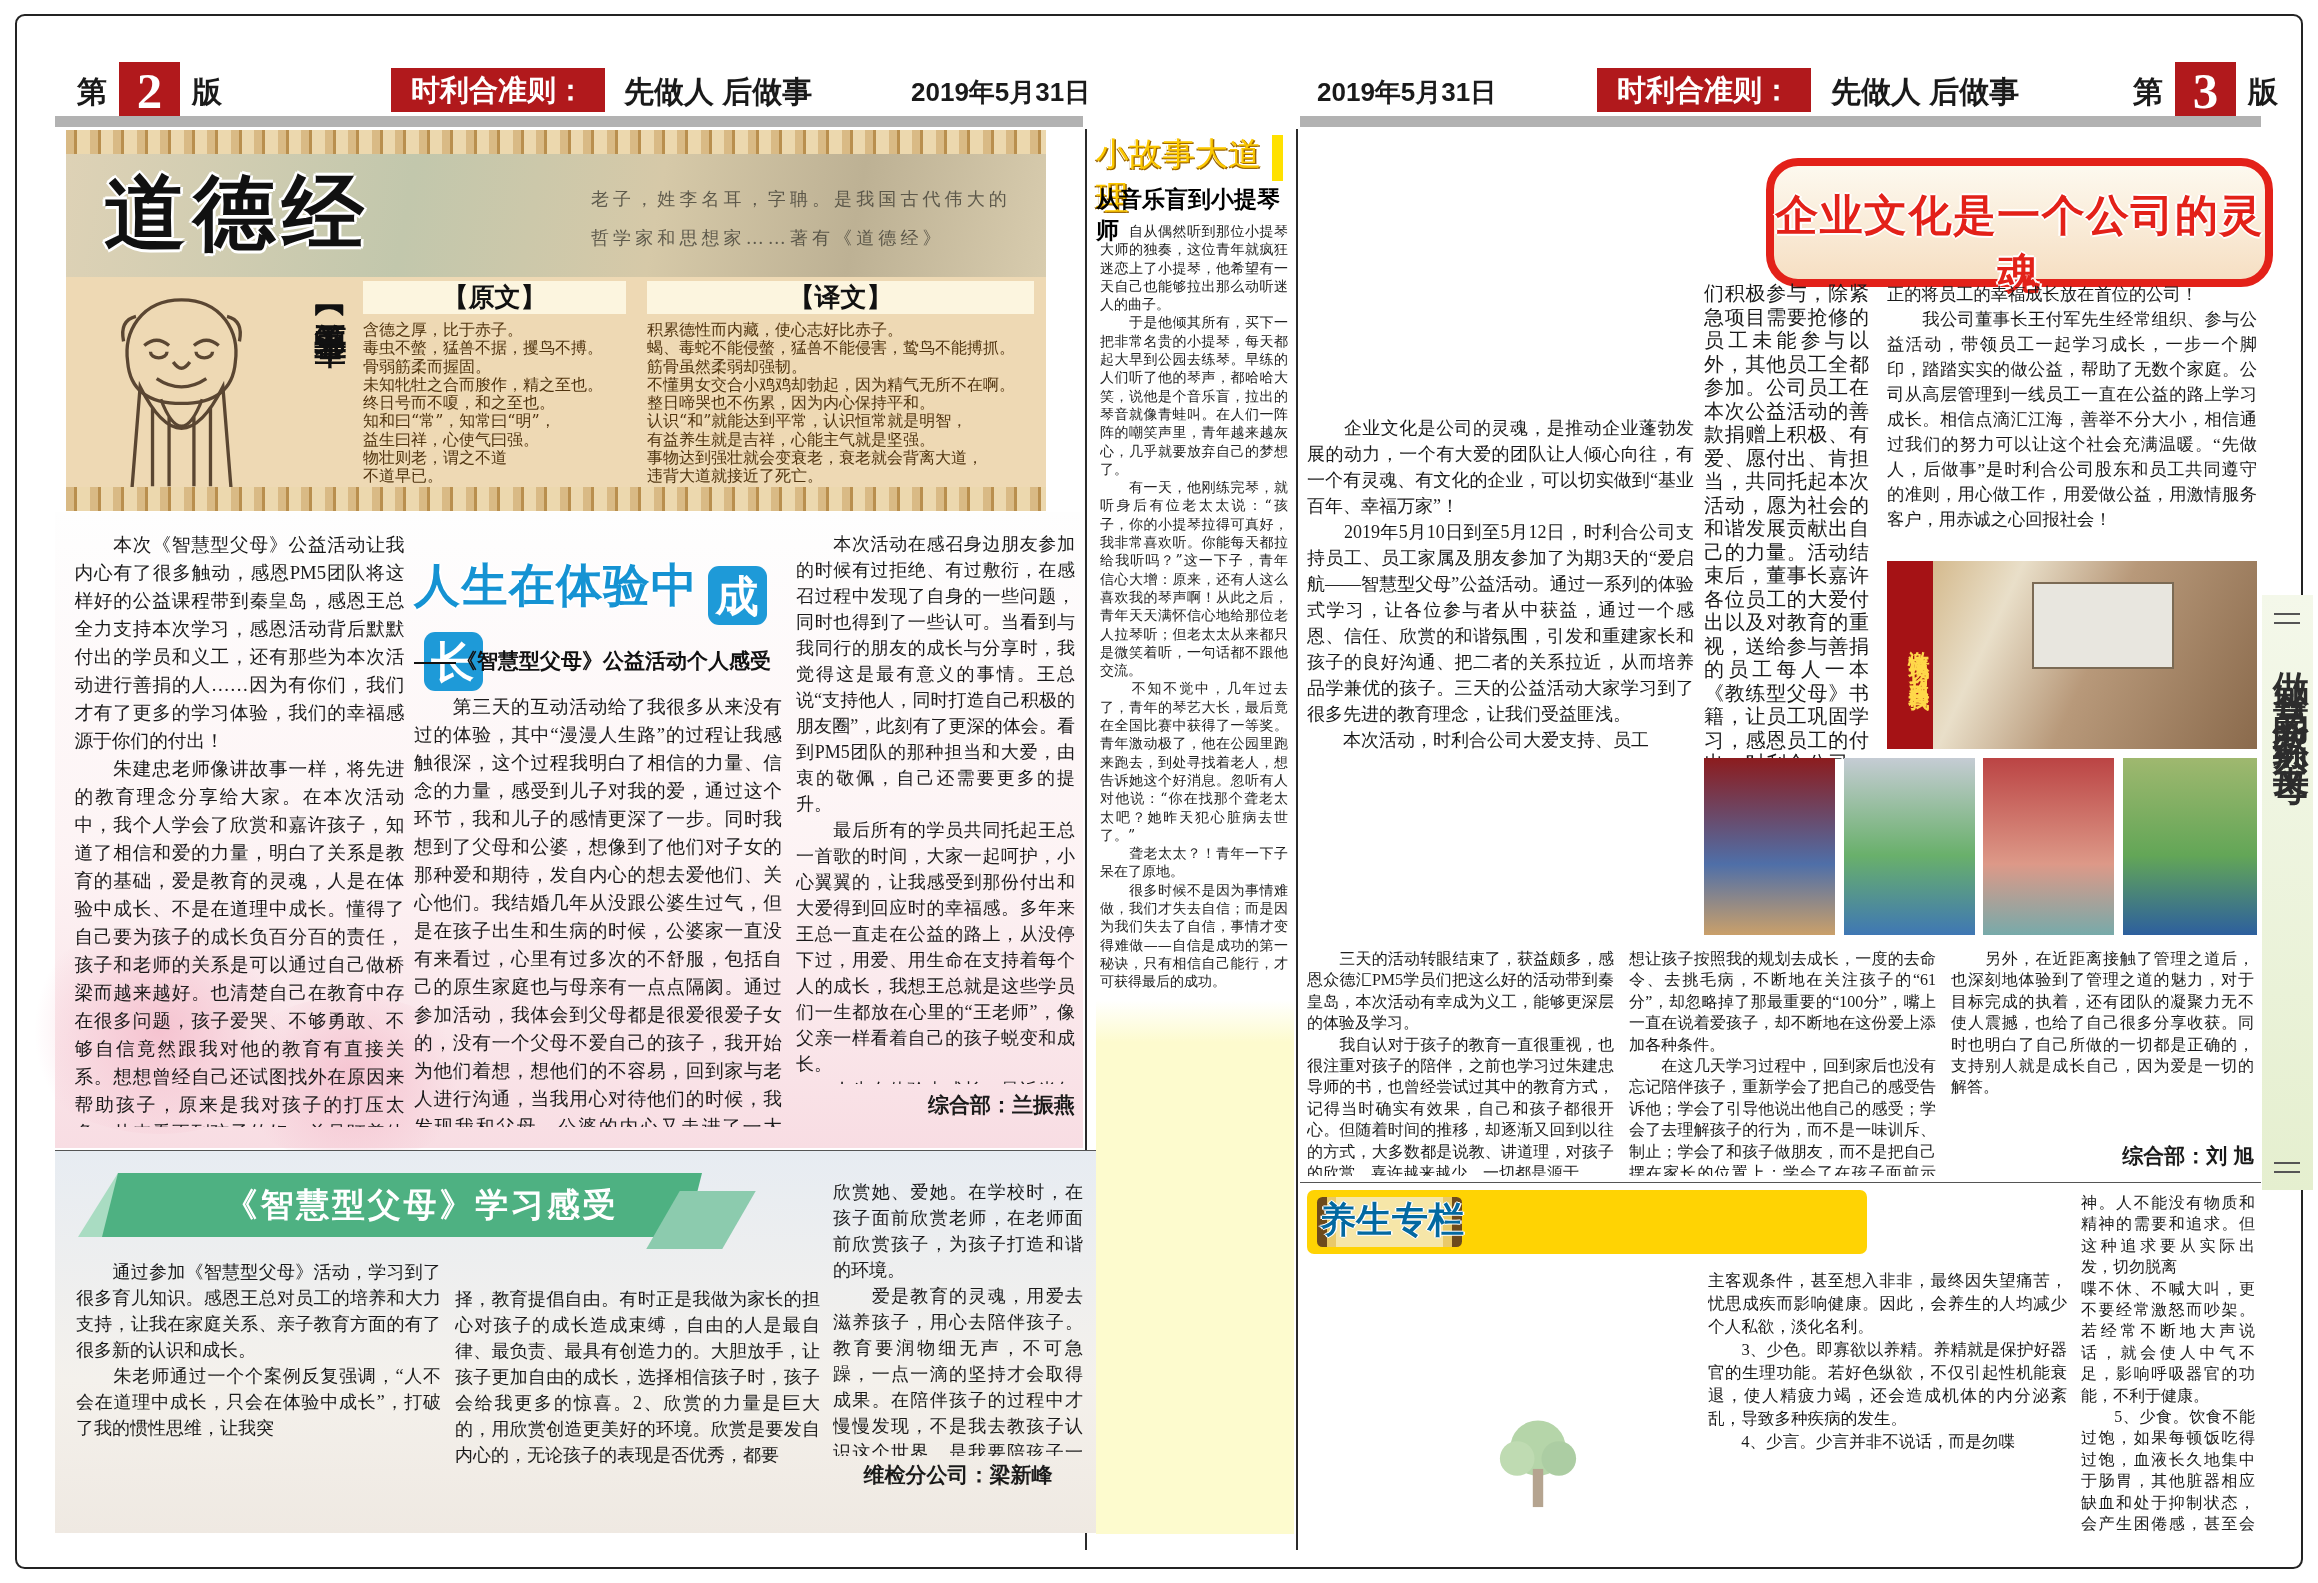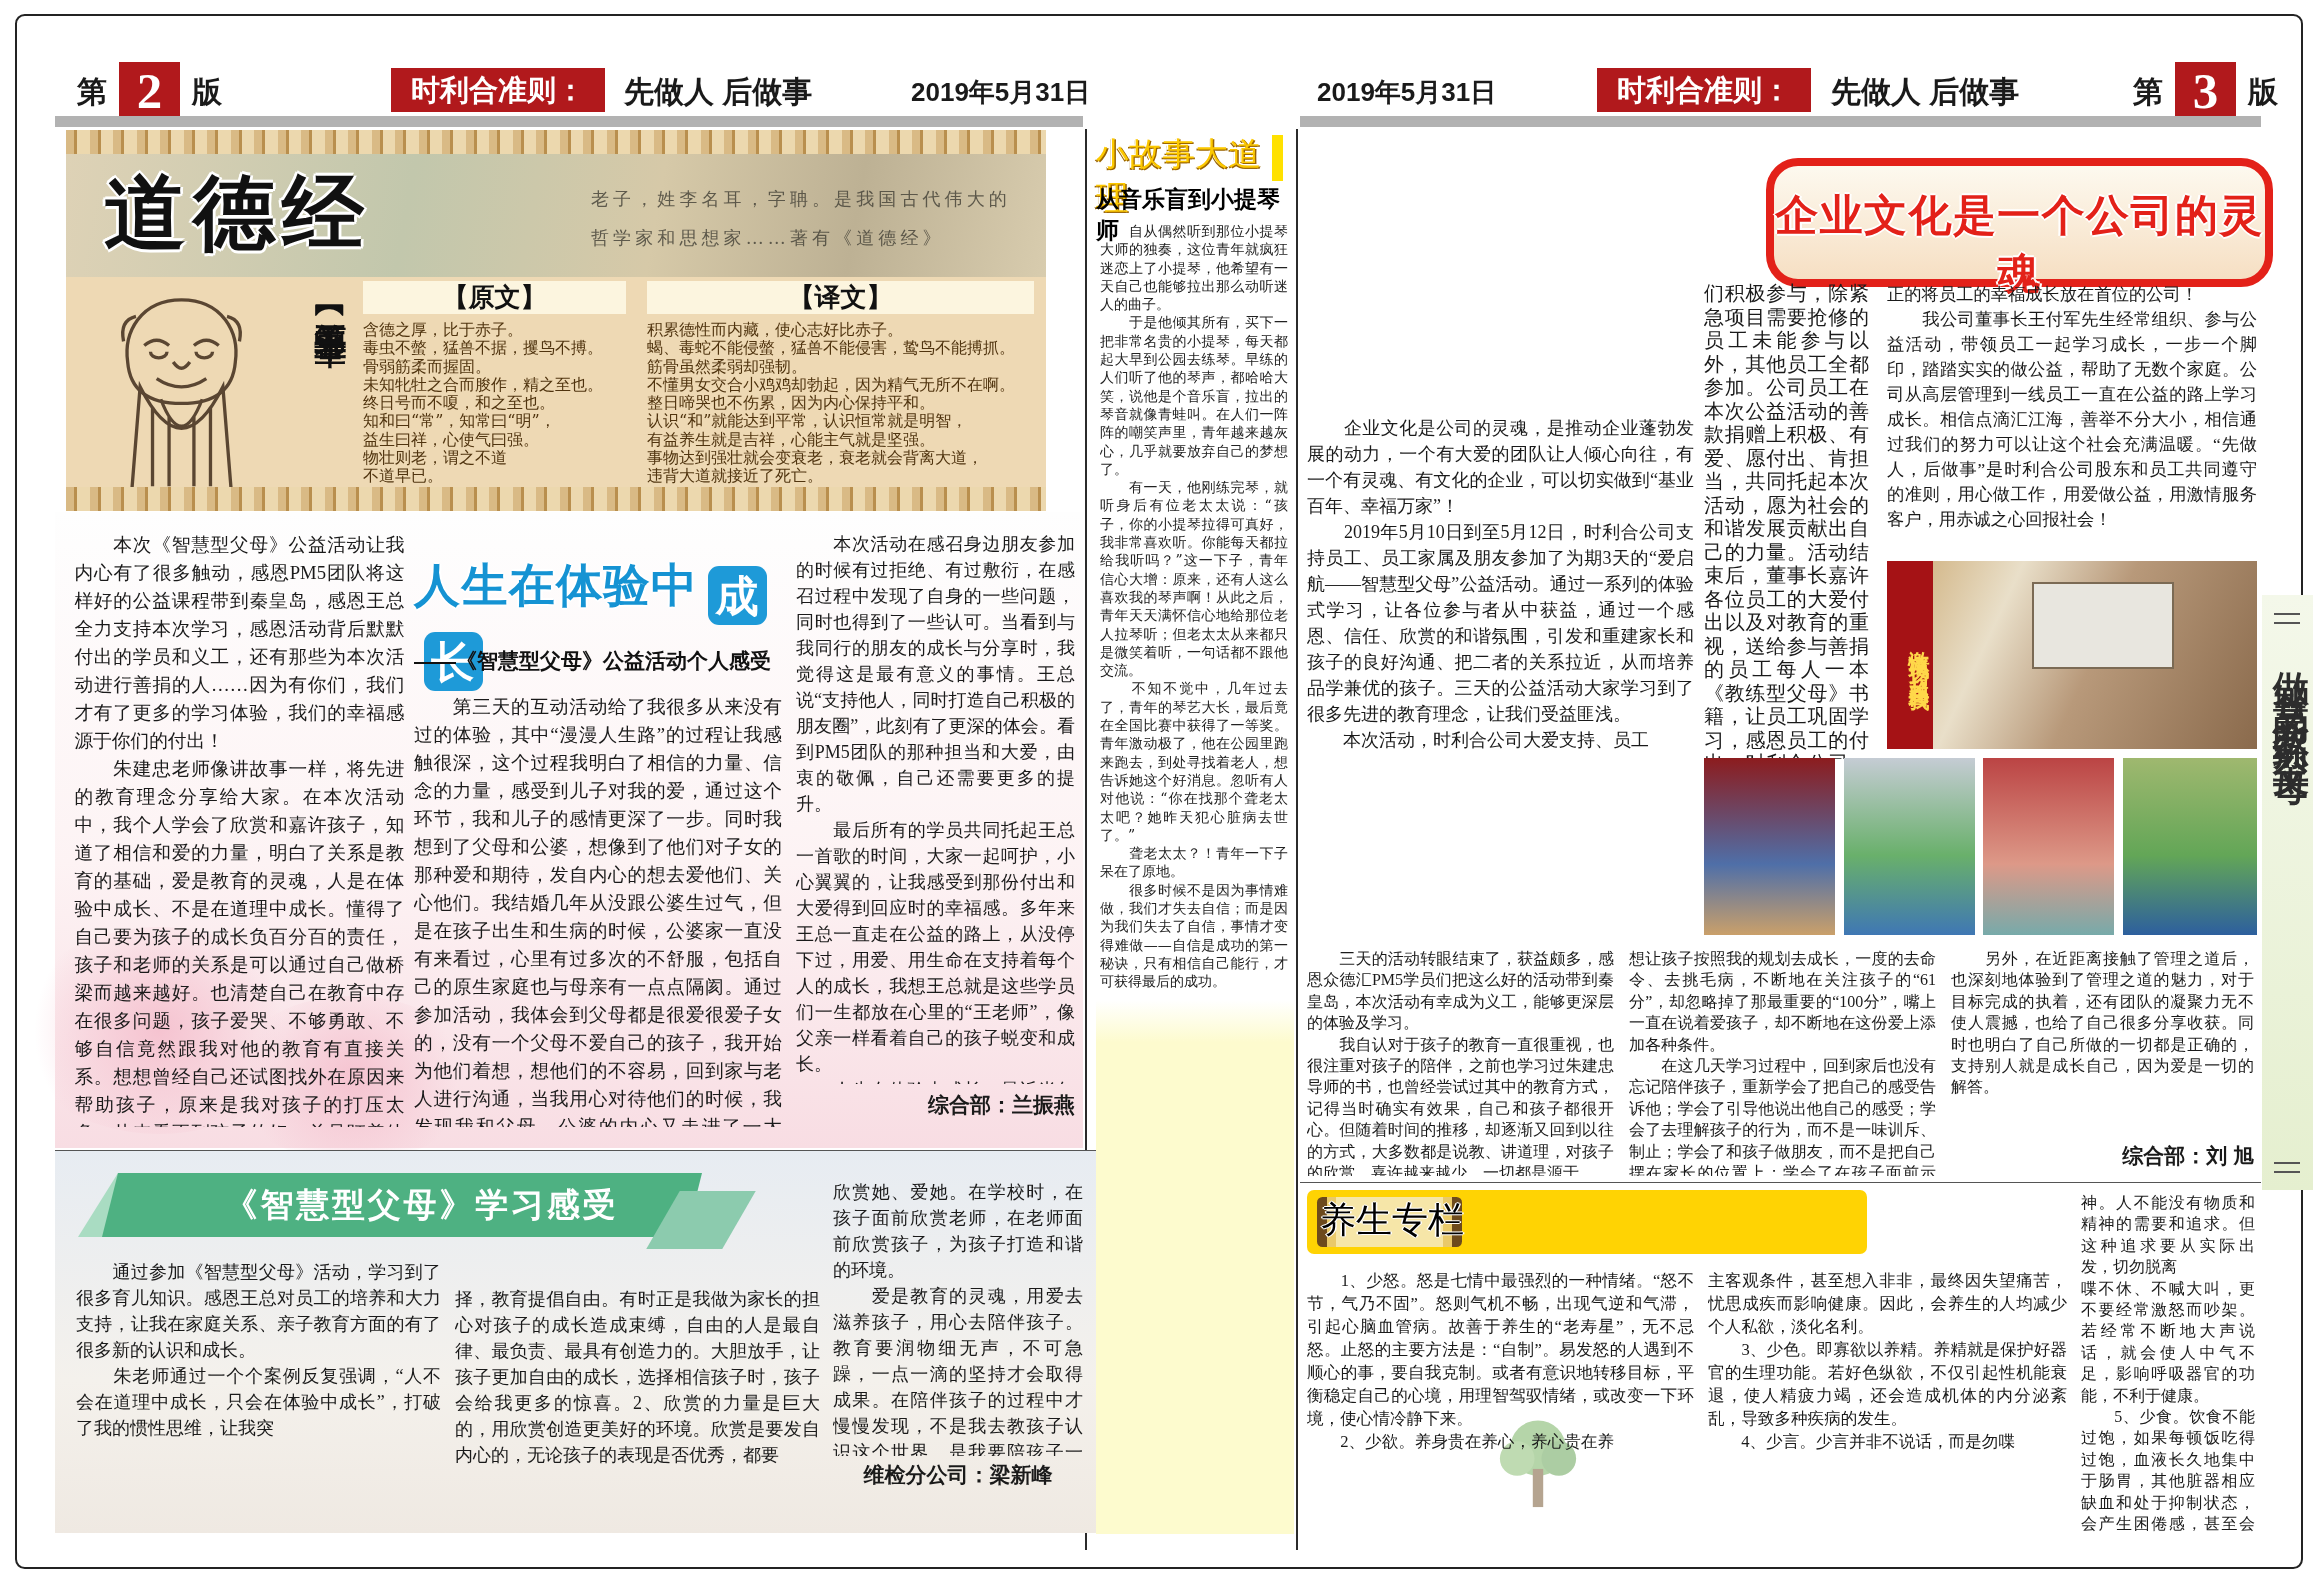--- a/index.html
+++ b/index.html
@@ -121,22 +121,22 @@
   #sidebar .wave{position:absolute;left:12.4px;width:26px;height:7px;
         border-top:2.1px solid #555;border-bottom:2.1px solid #555;}
   #sb-title{position:absolute;left:4.1px;top:48px;height:498px;writing-mode:vertical-rl;
         font-family:"Liberation Sans",sans-serif;font-weight:bold;font-size:36px;letter-spacing:12.4px;color:#2d2d2d;}
   
   #health{left:1300px;top:1182px;width:961px;height:1.4px;background:#555;}
   #hl-banner{left:1307px;top:1190px;width:560px;height:64px;background:#ffd303;border-radius:7px;}
   #hl-scroll{position:absolute;left:9.7px;top:7px;width:145px;height:50px;background:
         linear-gradient(90deg,#6d4a1c 0 9.7px,#e9c96a 9.7px 19.4px,#f6e6a8 19.4px 126px,#e9c96a 126px 135px,#6d4a1c 135px 145px);
         border-radius:5.5px;}
-  #hl-cat{position:absolute;left:5.5px;top:5.5px;width:159px;text-align:center;color:#000000;
-        font-family:"Liberation Sans",sans-serif;font-weight:normal;font-size:36px;
+  #hl-cat{position:absolute;left:5.5px;top:5.5px;width:159px;text-align:center;color:#0369a1;
+        font-family:"Liberation Sans",sans-serif;font-weight:bold;font-size:36px;
         text-shadow:1.4px 0 0 #fff,-1.4px 0 0 #fff,0 1.4px 0 #fff,0 -1.4px 0 #fff;}
   #hl-titlebox{position:absolute;left:178px;top:5.5px;width:373px;height:53px;background:#fff;border-radius:4.1px;}
   #hl-title{position:absolute;left:0;top:7px;width:100%;text-align:center;color:#cb2f9b;
         font-family:"Liberation Sans",sans-serif;font-weight:bold;font-size:35px;letter-spacing:2.8px;}
   #healthbg{left:1300px;top:1184px;width:961px;height:365px;z-index:-1;
         background:linear-gradient(180deg,#eef4f8 0%,#edf3e8 70%,#cfe4ad 92%,#a8cf7f 100%);}
   #tree{left:1486px;top:1410px;width:104px;height:104px;opacity:.55;}
   .hcol{font-size:16.6px;line-height:23px;}
   #h-c1{left:1307px;top:1269px;width:387px;height:263px;}
   #h-c2{left:1708px;top:1269px;width:359px;height:263px;}
@@ -284,22 +284,20 @@
   <svg class="abs" id="tree" viewBox="0 0 60 60">
     <circle cx="30" cy="22" r="16" fill="#7ab364"></circle>
       <circle cx="18" cy="28" r="10" fill="#8cbf74"></circle>
     <circle cx="42" cy="28" r="10" fill="#6aa658"></circle>
       <rect x="27" y="34" width="6" height="22" fill="#7a5a36"></rect>
   </svg>
   <div class="abs" id="hl-banner">
     <div id="hl-scroll"></div>
     <div id="hl-cat">养生专栏</div>
   </div>
-  <div class="abs flow hcol" id="h-c1">　　1、少怒。怒是七情中最强烈的一种情绪。“怒不节，气乃不固”。怒则气机不畅，出现气逆和气滞，引起心脑血管病。故善于养生的“老寿星”，无不忌怒。止怒的主要方法是：“自制”。易发怒的人遇到不顺心的事，要自我克制。或者有意识地转移目标，平衡稳定自己的心境，用理智驾驭情绪，或改变一下环境，使心情冷静下来。
-　　2、少欲。养身贵在养心，养心贵在养</div>
   <div class="abs flow hcol" id="h-c2">主客观条件，甚至想入非非，最终因失望痛苦，忧思成疾而影响健康。因此，会养生的人均减少个人私欲，淡化名利。
 　　3、少色。即寡欲以养精。养精就是保护好器官的生理功能。若好色纵欲，不仅引起性机能衰退，使人精疲力竭，还会造成机体的内分泌紊乱，导致多种疾病的发生。
 　　4、少言。少言并非不说话，而是勿喋</div>
   <div class="abs flow" id="h-c3">神。人不能没有物质和精神的需要和追求。但这种追求要从实际出发，切勿脱离
 喋不休、不喊大叫，更不要经常激怒而吵架。若经常不断地大声说话，就会使人中气不足，影响呼吸器官的功能，不利于健康。
 　　5、少食。饮食不能过饱，如果每顿饭吃得过饱，血液长久地集中于肠胃，其他脏器相应缺血和处于抑制状态，会产生困倦感，甚至会诱发胆囊病、糖尿病、肥胖病，导致早衰，缩短寿命。
 　　6、少卧。夏天人好卧，但需有节制。若长时间卧床休息，会损伤阳气。生命在于运动。适量的运动有利于老人的体力保持。</div>
 </div>
 
 

